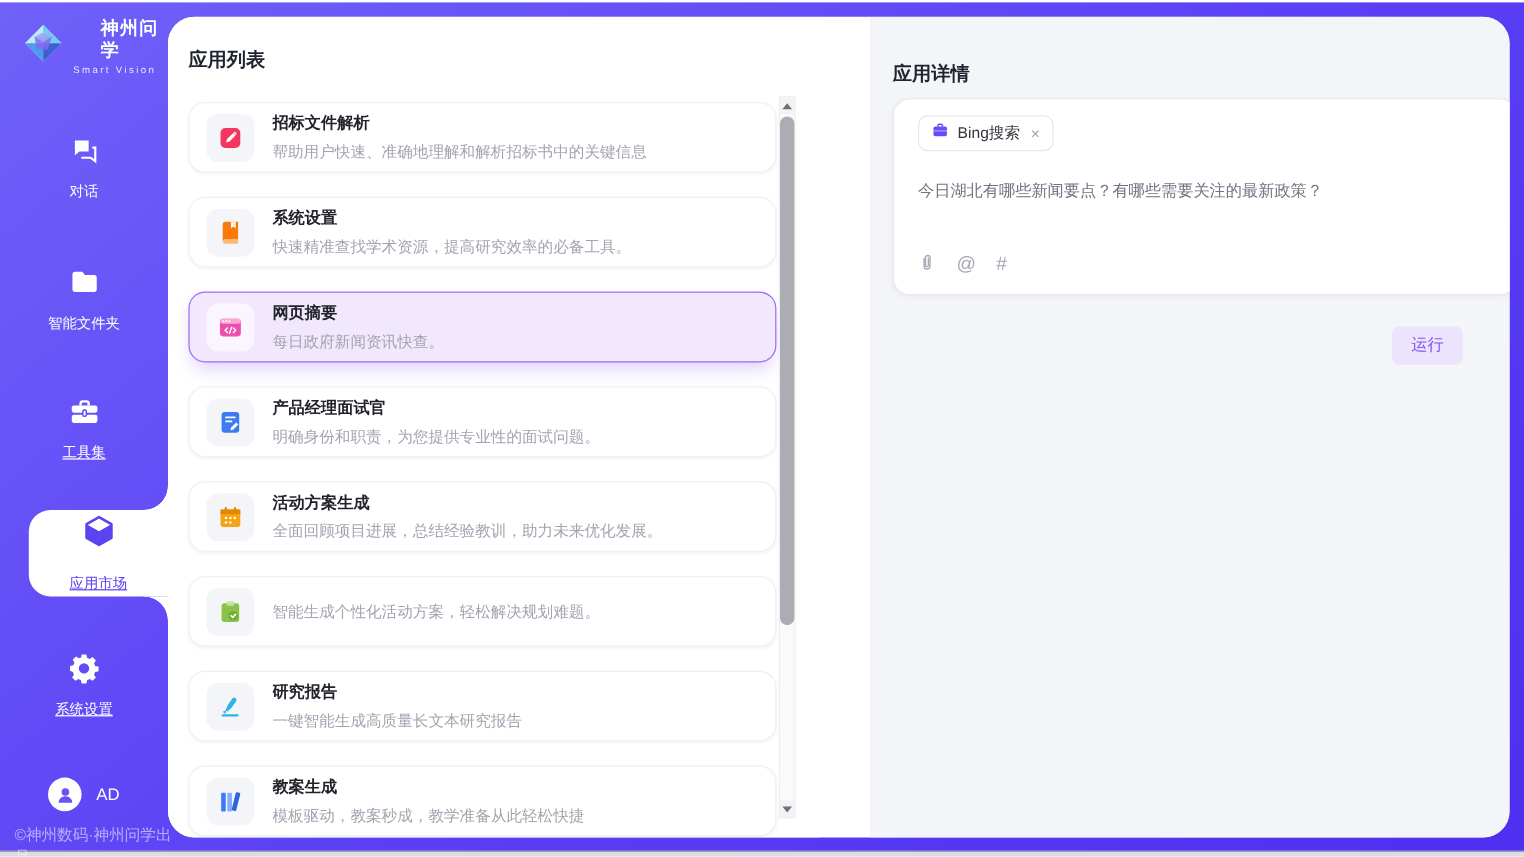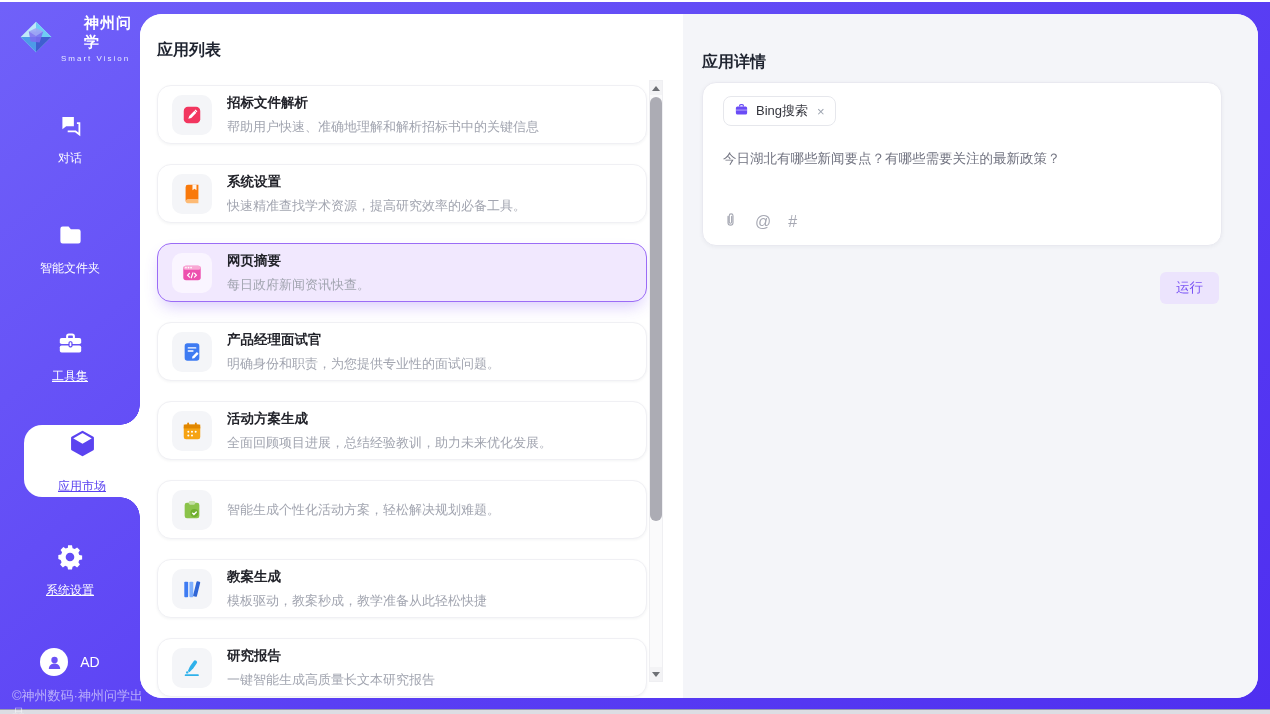--- a/index.html
+++ b/index.html
@@ -35,21 +35,21 @@
     background:radial-gradient(circle at 0 0, rgba(0,0,0,0) 19.5px, #fff 20px); }
   .nav-tab::after { content:''; position:absolute; right:0; bottom:-20px; width:20px; height:20px;
     background:radial-gradient(circle at 0 100%, rgba(0,0,0,0) 19.5px, #fff 20px); }
 
   .side-footer { position:absolute; left:0; top:646px; width:140px; display:flex; align-items:center; justify-content:center; gap:12px; }
   .avatar { width:28px; height:28px; border-radius:50%; background:#fff; display:flex; align-items:center; justify-content:center; }
   .avatar-name { font-size:14px; color:#fff; }
   .copyright { position:absolute; left:0; top:685px; width:140px; text-align:left; font-size:13px; color:rgba(255,255,255,.55);margin-left:12px; }
 
   
-  .main { position:absolute; left:140px; top:14px; width:1118px; height:684px; border-radius:22px; overflow:hidden; display:flex; background:#fff; }
+  .main { position:absolute; left:140px; top:14px; width:1118px; height:684px; border-radius:22px; overflow:hidden; display:flex; background:#fff;gap:42px; }
   .panel-left { width:543px; background:#fff; position:relative; flex:0 0 auto; }
   .panel-right { flex:1; background:#F4F5F9; position:relative; }
   .panel-title { position:absolute; font-size:16px; font-weight:bold; color:#1F2430; }
   .panel-left .panel-title { left:17px; top:26px; }
   .panel-right .panel-title { left:19px; top:38px; }
 
   
   .list { position:absolute; left:17px; top:71px; width:490px; bottom:0; }
   .card { height:59px; border:1px solid #F0F0F4; border-radius:14px; background:#fff;
     box-shadow:0 1px 3px rgba(25,32,56,.05); display:flex; align-items:center; padding:0 14px; gap:15px; margin-bottom:20px; cursor:pointer; }
@@ -264,47 +264,47 @@
           </svg>
         </span>
         <span class="card-text">
           <div class="card-desc">智能生成个性化活动方案，轻松解决规划难题。</div>
         </span>
       </div>
 
       <div class="card">
         <span class="app-icon">
           <svg width="22" height="22" viewBox="0 0 24 24">
-            <rect x="3.6" y="4" width="4.2" height="17" rx="1" fill="#3E7BF2"></rect>
-            <rect x="9.2" y="4" width="4.2" height="17" rx="1" fill="#7EB0FF"></rect>
-            <g transform="rotate(14 17 12)">
-              <rect x="15" y="3.5" width="4.2" height="17" rx="1" fill="#2F66D6"></rect>
-            </g>
-          </svg>
-        </span>
-        <span class="card-text">
-          <div class="card-title">教案生成</div>
-          <div class="card-desc">模板驱动，教案秒成，教学准备从此轻松快捷</div>
-        </span>
-      </div>
-
-      <div class="card">
-        <span class="app-icon">
-          <svg width="22" height="22" viewBox="0 0 24 24">
             <g transform="rotate(35 12 10)">
               <rect x="10.3" y="2.5" width="4.2" height="10.5" rx="2" fill="#2FB1EA"></rect>
               <path d="M10.3 11.5h4.2l-1.1 5.5h-2z" fill="#2FB1EA"></path>
             </g>
             <path d="M5 19.8h13.5" stroke="#2FB1EA" stroke-width="1.9" stroke-linecap="round"></path>
             <circle cx="6.8" cy="16.8" r="1.3" fill="#2FB1EA"></circle>
           </svg>
         </span>
         <span class="card-text">
           <div class="card-title">研究报告</div>
           <div class="card-desc">一键智能生成高质量长文本研究报告</div>
+        </span>
+      </div>
+
+      <div class="card">
+        <span class="app-icon">
+          <svg width="22" height="22" viewBox="0 0 24 24">
+            <rect x="3.6" y="4" width="4.2" height="17" rx="1" fill="#3E7BF2"></rect>
+            <rect x="9.2" y="4" width="4.2" height="17" rx="1" fill="#7EB0FF"></rect>
+            <g transform="rotate(14 17 12)">
+              <rect x="15" y="3.5" width="4.2" height="17" rx="1" fill="#2F66D6"></rect>
+            </g>
+          </svg>
+        </span>
+        <span class="card-text">
+          <div class="card-title">教案生成</div>
+          <div class="card-desc">模板驱动，教案秒成，教学准备从此轻松快捷</div>
         </span>
       </div>
     </div>
 
     <div class="scrollbar">
       <div class="sb-btn sb-up">
           <span class="tri-up"></span>
         </div>
       <div class="sb-thumb"></div>
       <div class="sb-btn sb-down">

